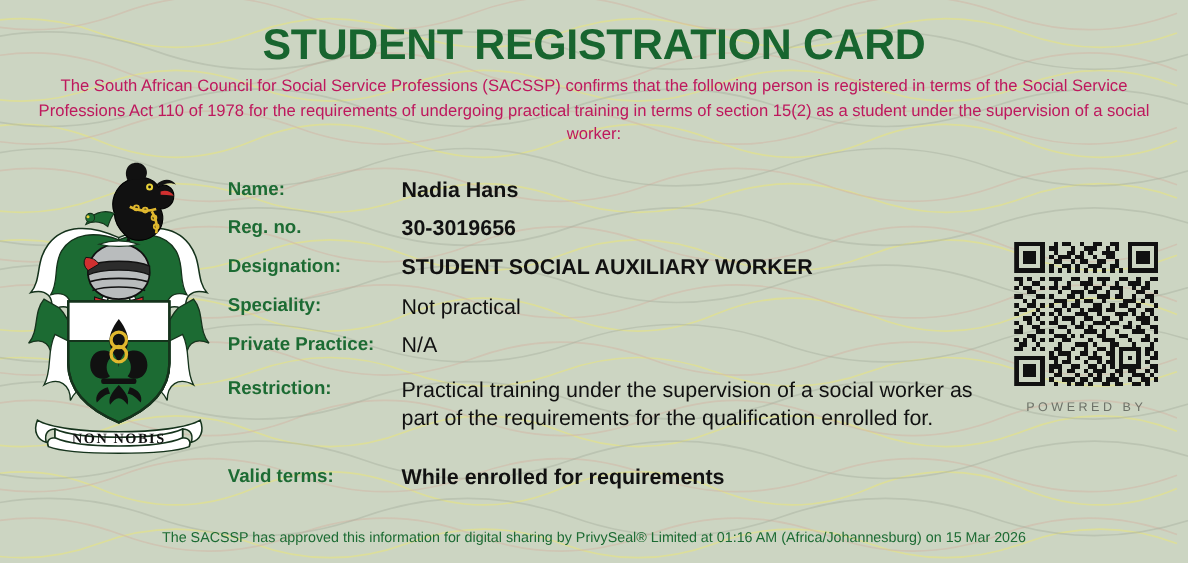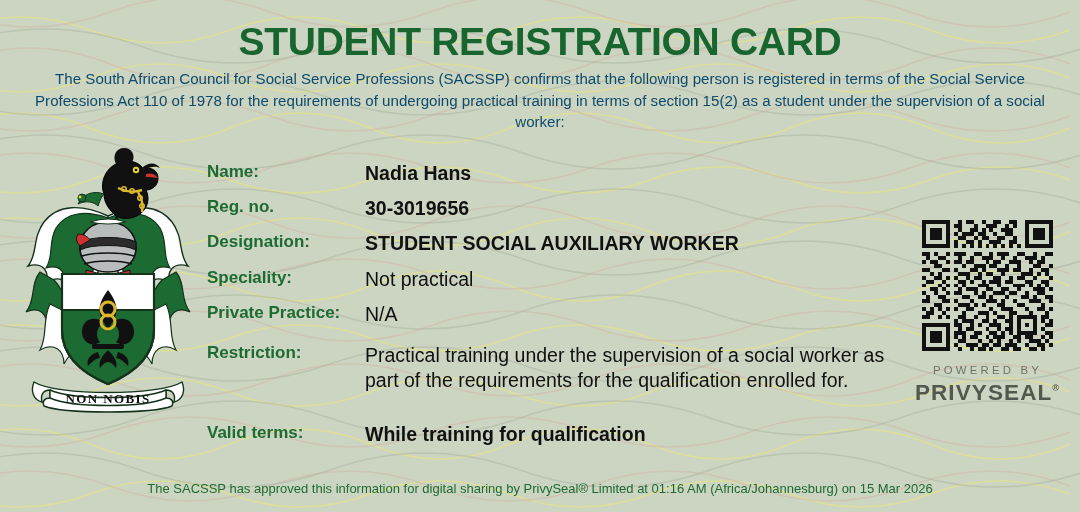--- a/index.html
+++ b/index.html
@@ -23,21 +23,21 @@
     text-align:center;
     font-size:39px; font-weight:bold;
     letter-spacing:-0.3px;
     color:#18652f;
     font-family:"Liberation Sans", sans-serif;
   }
   #intro {
     position:absolute; top:68px; left:30px; width:1020px;
     text-align:center;
     font-size:15.1px; line-height:21.5px;
-    color:#0c4a6e;
+    color:#be185d;
   }
 
   
   #arms { position:absolute; left:20px; top:144px; width:176px; height:272px; }
 
   
   #fields { position:absolute; left:207px; top:146px; width:700px; }
   .row { position:absolute; left:0; width:700px; }
   .lbl {
     position:absolute; left:0; top:0;
@@ -255,21 +255,21 @@
       <span class="val">N/A</span>
     </div>
 
     <div class="row" style="top:181px">
       <span class="lbl">Restriction:</span>
       <span class="val multi">Practical training under the supervision of a social worker as part of the requirements for the qualification enrolled for.</span>
     </div>
 
     <div class="row" style="top:261px">
       <span class="lbl">Valid terms:</span>
-      <span class="val b">While training for qualification</span>
+      <span class="val b">While enrolled for requirements</span>
     </div>
   </div>
 
 
   <div id="qrpanel" class="layer">
 
     <svg id="qrbox" viewBox="0 0 33 33" shape-rendering="crispEdges" aria-hidden="true">
       <g fill="#111">
 
         <path d="M0 0h7v7h-7z"></path>
@@ -319,18 +319,17 @@
         <path d="M9 27h1v1h-1z M11 27h2v1h-2z M16 27h1v1h-1z M19 27h1v1h-1z M21 27h2v1h-2z M30 27h1v1h-1z"></path>
         <path d="M8 28h3v1h-3z M13 28h2v1h-2z M17 28h2v1h-2z M20 28h1v1h-1z M22 28h1v1h-1z M31 28h2v1h-2z"></path>
         <path d="M8 29h1v1h-1z M10 29h1v1h-1z M12 29h2v1h-2z M16 29h1v1h-1z M18 29h3v1h-3z M23 29h2v1h-2z M26 29h2v1h-2z M30 29h1v1h-1z M32 29h1v1h-1z"></path>
         <path d="M9 30h2v1h-2z M14 30h1v1h-1z M17 30h1v1h-1z M19 30h1v1h-1z M22 30h1v1h-1z M24 30h1v1h-1z M27 30h3v1h-3z M31 30h1v1h-1z"></path>
         <path d="M8 31h1v1h-1z M11 31h3v1h-3z M15 31h2v1h-2z M18 31h2v1h-2z M21 31h3v1h-3z M26 31h1v1h-1z M29 31h2v1h-2z M32 31h1v1h-1z"></path>
         <path d="M9 32h1v1h-1z M12 32h1v1h-1z M14 32h2v1h-2z M17 32h1v1h-1z M20 32h2v1h-2z M23 32h2v1h-2z M27 32h2v1h-2z M30 32h1v1h-1z"></path>
       </g>
     </svg>
 
     <div id="pb">POWERED BY</div>
-    <div id="ps"><span>PRIVYSEAL</span><sup>®</sup></div>
   </div>
 
   <div id="footer" class="layer">The SACSSP has approved this information for digital sharing by PrivySeal® Limited at 01:16 AM (Africa/Johannesburg) on 15 Mar 2026</div>
 
 </div>
 
 </body></html>

